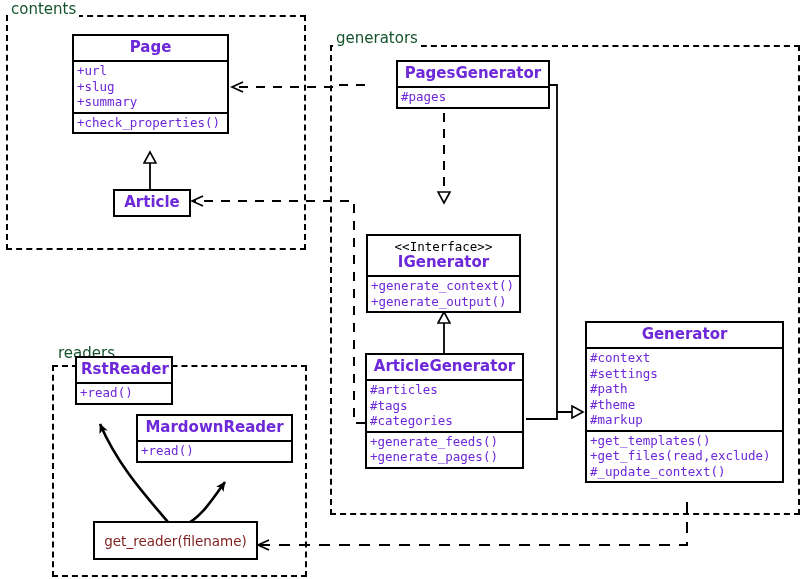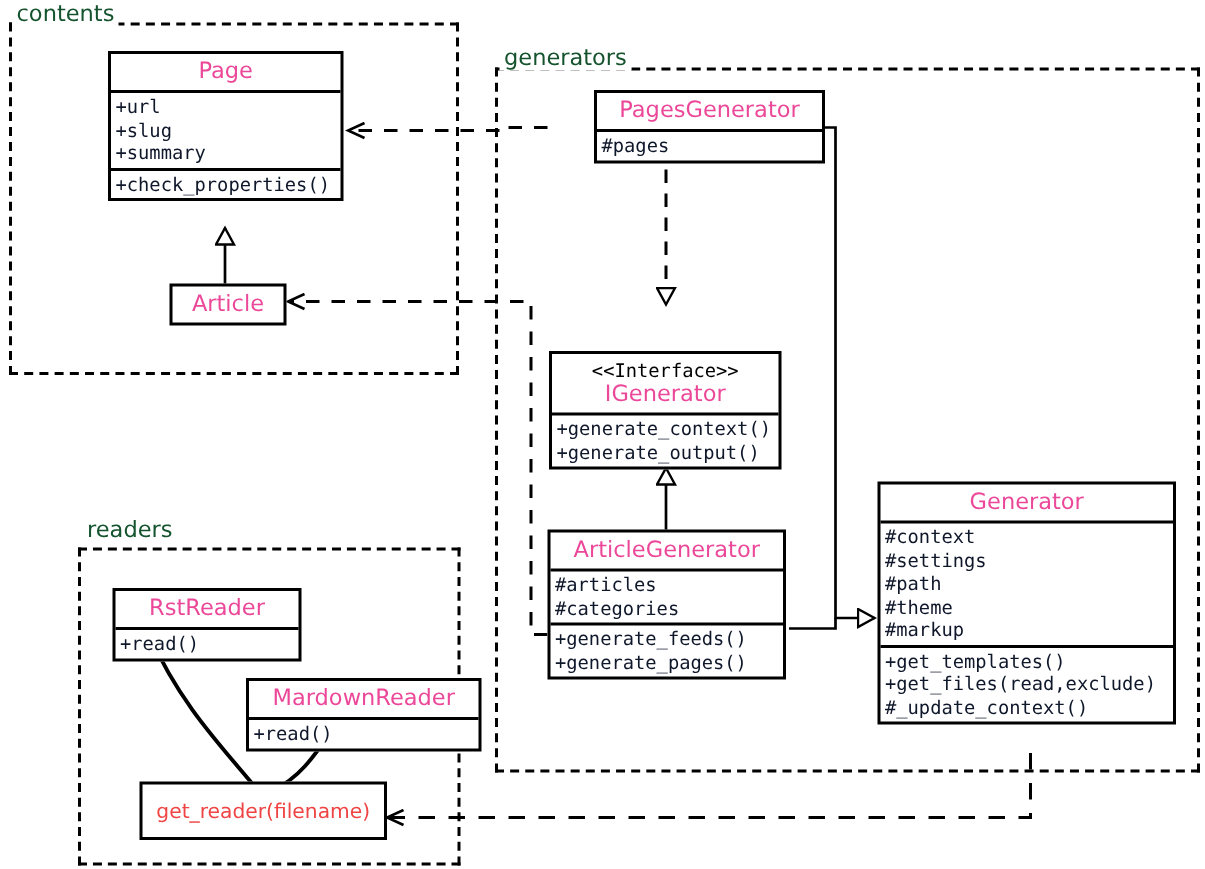--- a/index.html
+++ b/index.html
@@ -46,23 +46,23 @@
   .cls {
     position: absolute;
     border: 2px solid #000;
     background: #ffffff;
     box-sizing: border-box;
     z-index: 5;
   }
   .cls .name {
     text-align: center;
     font-family: "DejaVu Sans", sans-serif;
-    font-weight: normal;
+    font-weight: bold;
     font-size: 15px;
-    color: #ec4899;
+    color: #6d28d9;
     padding: 3px 4px 4px 4px;
     line-height: 17px;
     white-space: nowrap;
   }
   .cls .stereo {
     text-align: center;
     font-family: "DejaVu Sans Mono", monospace;
     font-weight: normal;
     font-size: 12.5px;
     color: #000;
@@ -71,39 +71,39 @@
   }
   .cls .sep {
     border-top: 2px solid #000;
   }
   .cls .compartment {
     padding: 1px 2px 2px 3px;
   }
   .cls .member {
     font-family: "DejaVu Sans Mono", monospace;
     font-size: 12.5px;
-    color: #0f172a;
+    color: #6d28d9;
     line-height: 15.5px;
     white-space: nowrap;
     text-align: left;
   }
   .plainbox {
     position: absolute;
     border: 2px solid #000;
     background: #ffffff;
     box-sizing: border-box;
     z-index: 5;
     display: flex;
     align-items: center;
     justify-content: center;
   }
   .plainbox .fnlabel {
     font-family: "DejaVu Sans", sans-serif;
     font-size: 13.5px;
-    color: #ef4444;
+    color: #7f1d1d;
     white-space: nowrap;
   }
 </style>
 </head>
 <body>
 
 <div id="canvas">
 
   <div class="pkg" style="left:6px; top:15px; width:300px; height:235px;
               border-style:dashed; border-image:none;"></div>
@@ -198,20 +198,21 @@
     <div class="sep compartment">
       <div class="member">+generate_context()</div>
       <div class="member">+generate_output()</div>
     </div>
   </div>
 
   <div class="cls" style="left:365px; top:353px; width:159px;">
     <div class="name">ArticleGenerator</div>
     <div class="sep compartment">
       <div class="member">#articles</div>
+      <div class="member">#tags</div>
       <div class="member">#categories</div>
     </div>
     <div class="sep compartment">
       <div class="member">+generate_feeds()</div>
       <div class="member">+generate_pages()</div>
     </div>
   </div>
 
   <div class="cls" style="left:585px; top:321px; width:199px;">
     <div class="name">Generator</div>
@@ -222,28 +223,28 @@
       <div class="member">#theme</div>
       <div class="member">#markup</div>
     </div>
     <div class="sep compartment">
       <div class="member">+get_templates()</div>
       <div class="member">+get_files(read,exclude)</div>
       <div class="member">#_update_context()</div>
     </div>
   </div>
 
-  <div class="cls" style="left:75px; top:392px; width:126px;">
+  <div class="cls" style="left:75px; top:356px; width:98px;">
     <div class="name">RstReader</div>
     <div class="sep compartment">
       <div class="member">+read()</div>
     </div>
   </div>
 
-  <div class="cls" style="left:136px; top:452px; width:157px;margin-left:28px;">
+  <div class="cls" style="left:136px; top:414px; width:157px;">
     <div class="name">MardownReader</div>
     <div class="sep compartment">
       <div class="member">+read()</div>
     </div>
   </div>
 
   <div class="plainbox" style="left:93px; top:521px; width:165px; height:39px;">
     <span class="fnlabel">get_reader(filename)</span>
   </div>
 

